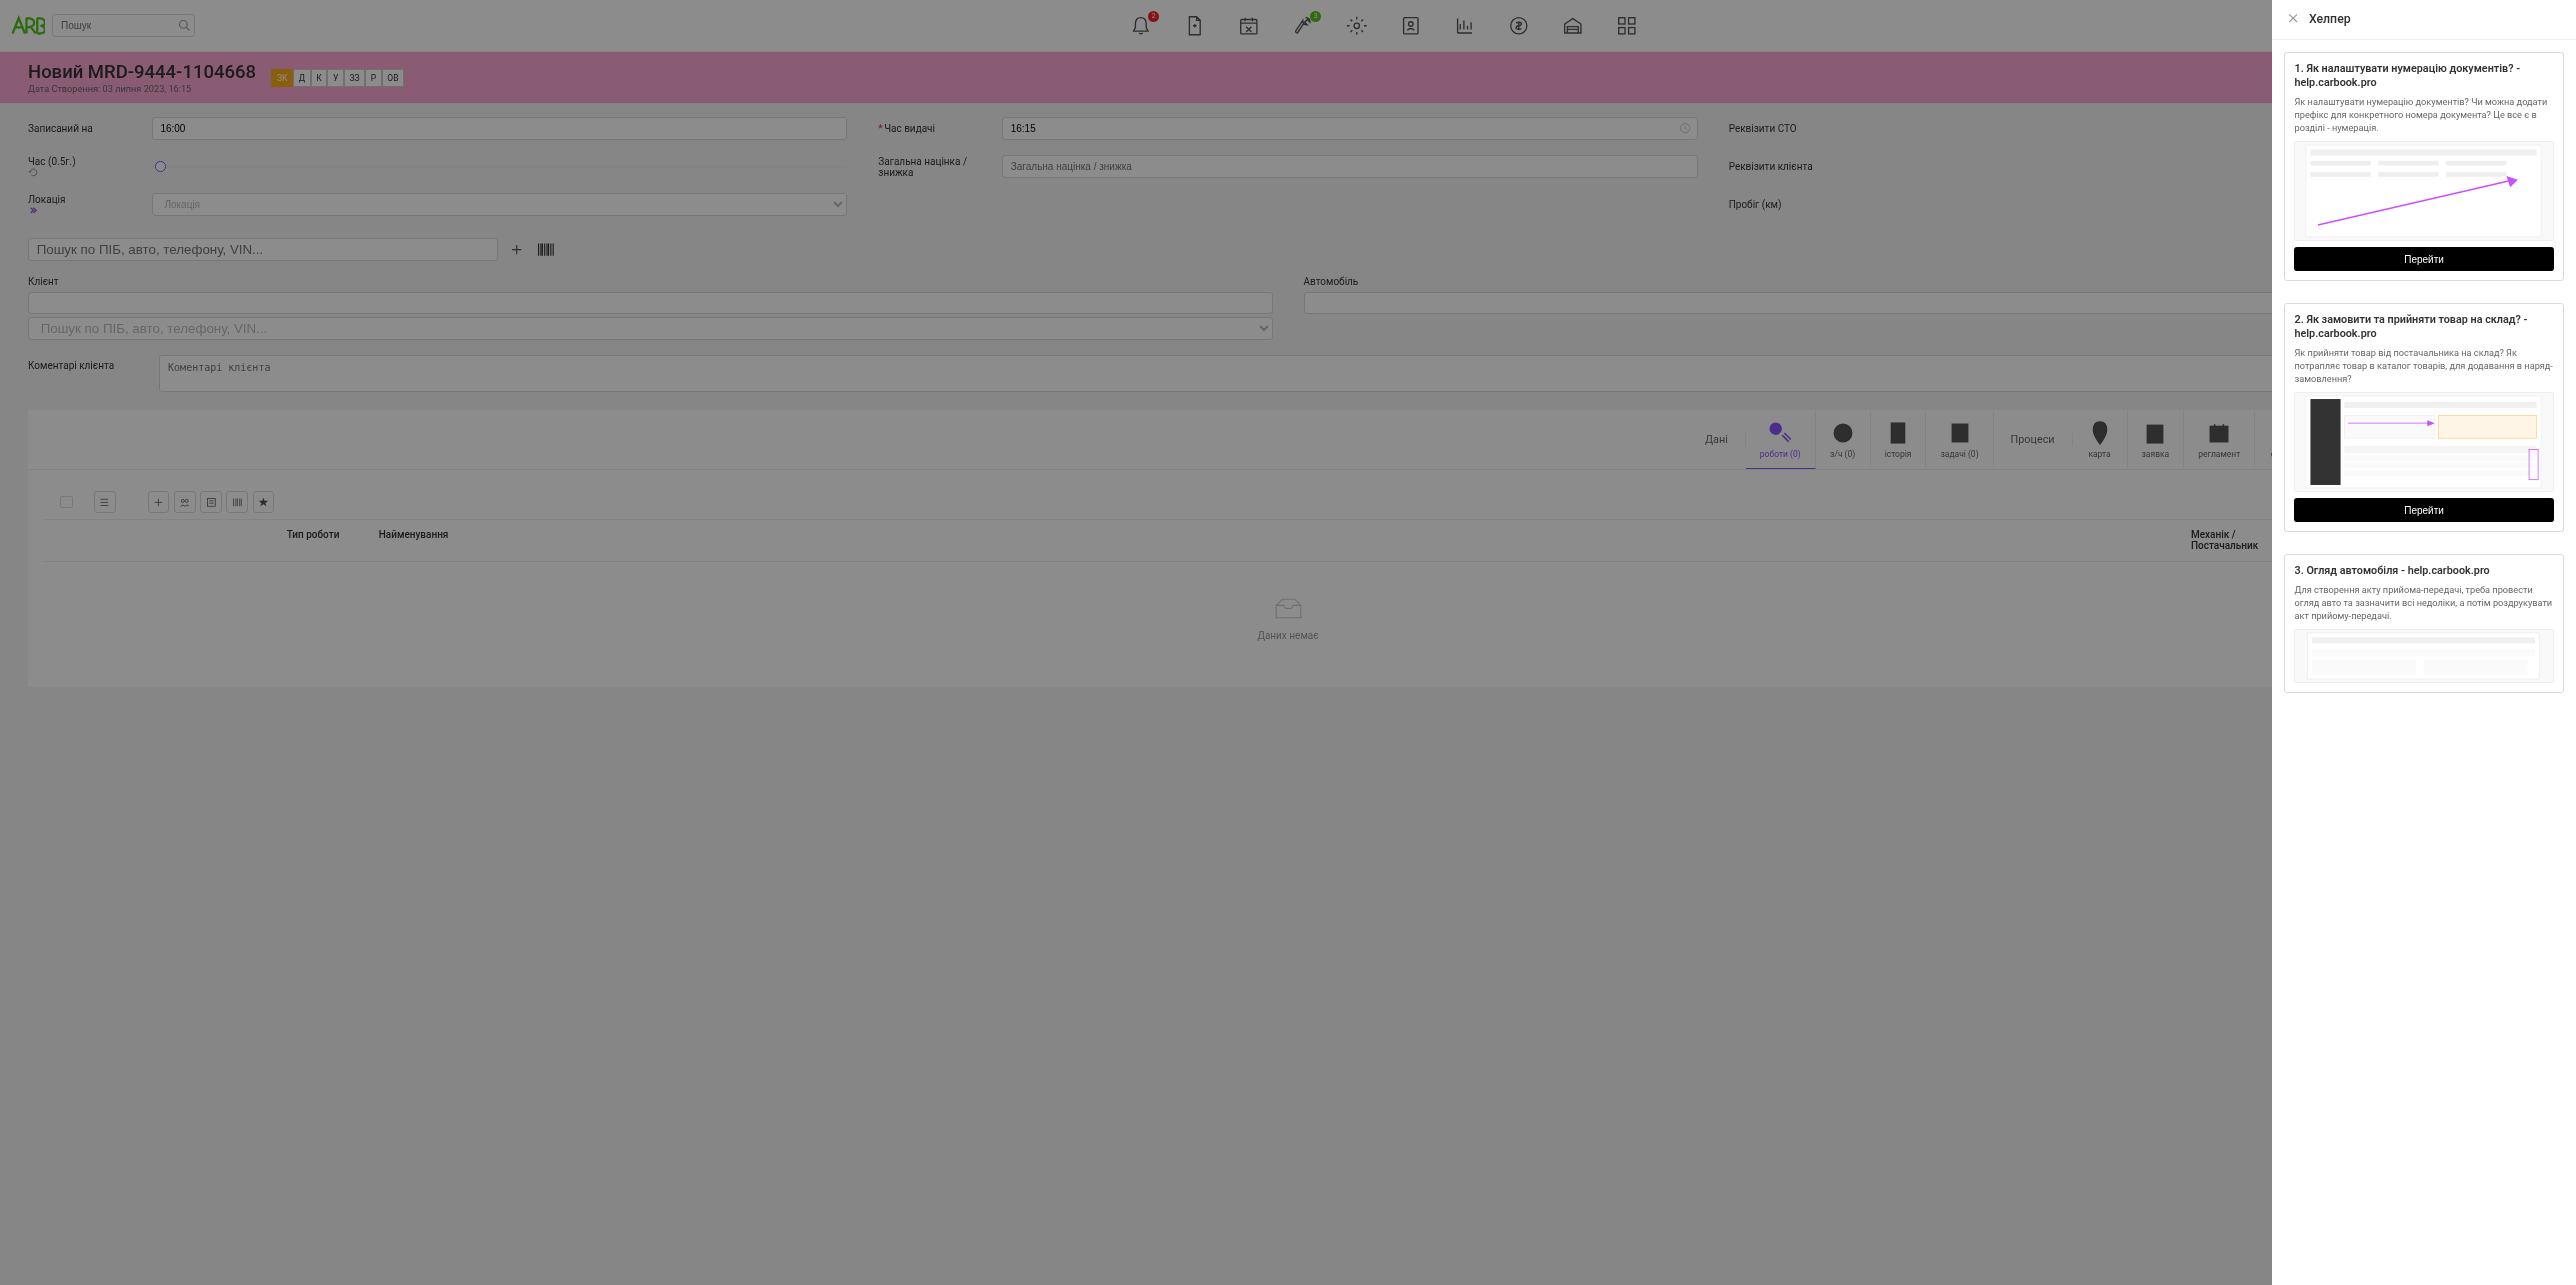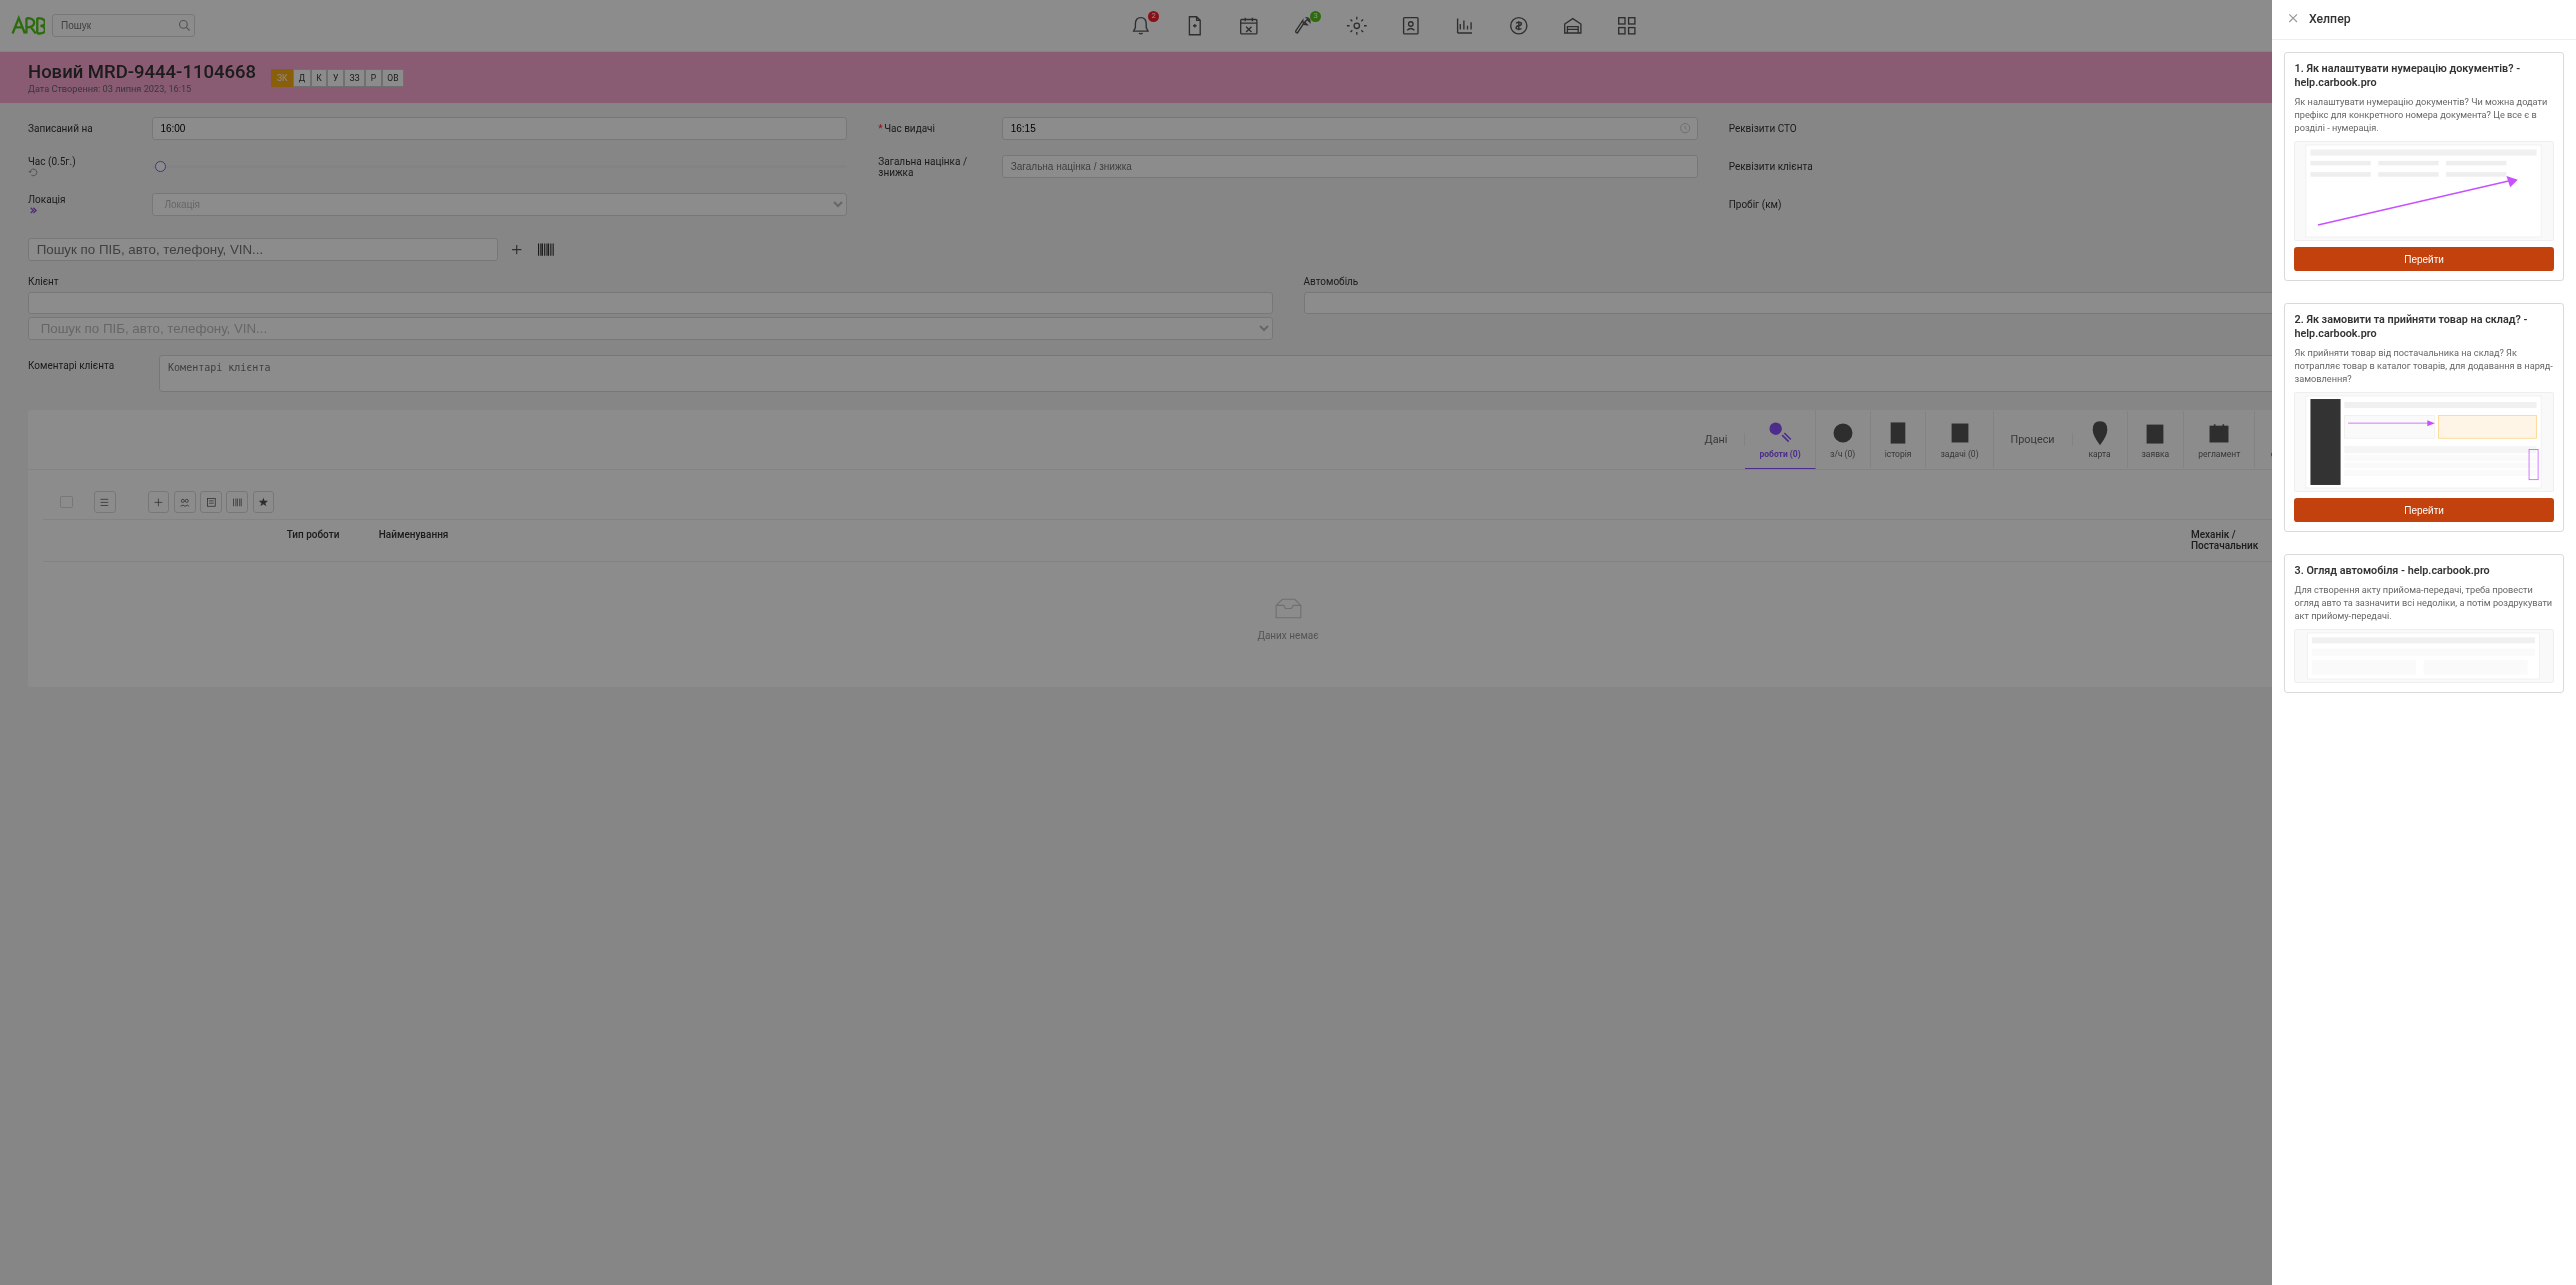--- a/index.html
+++ b/index.html
@@ -46,21 +46,21 @@
 .block-label { font-size: 10px; margin-bottom: 4.6px; }
 .block-box { height: 21.6px; border: 0.8px solid #d9d9d9; border-radius: 3.1px; background: #fff; }
 .client-select { width: 100%; height: 23px; margin-top: 3.1px; border: 0.8px solid #d9d9d9; border-radius: 3.1px; padding: 0 7.7px; color: #bbb; background: #fff; }
 .comments-row { display: flex; gap: 15.4px; padding: 9.2px 0; align-items: flex-start; }
 .comments-label { width: 116px; font-size: 10px; padding-top: 4.6px; }
 .comments-input { flex: 1; height: 37px; padding: 6.2px 7.7px; border: 0.8px solid #d9d9d9; border-radius: 3.1px; font-size: 10px; resize: none; }
 .tabs-block { background: #fff; margin-top: 9.2px; border-radius: 3.1px; }
 .tabs-row { display: flex; align-items: center; border-bottom: 0.8px solid #eee; padding: 0 9.2px; justify-content: flex-end; }
 .tab { display: flex; flex-direction: column; align-items: center; justify-content: center; padding: 9.2px 14px; gap: 3.1px; color: #666; font-size: 8.5px; border-right: 0.8px solid #eee; }
 .tab.text-tab { font-size: 10.8px; padding: 0 17px; }
-.tab.active { color: #8c52ff; border-bottom: 1.5px solid #8c52ff; font-weight: bold; }
+.tab.active { color: #8c52ff; border-bottom: 1.5px solid #8c52ff; }
 .tab.active svg { fill: #8c52ff; stroke: #8c52ff; }
 .tab svg { width: 26px; height: 26px; fill: #555; stroke: #555; }
 .table-block { padding: 15.4px; }
 .toolbar-row { display: flex; align-items: center; gap: 4.6px; padding: 6.2px 0; border-bottom: 0.8px solid #eee; }
 .tool-icon-box { width: 21.6px; height: 21.6px; border: 0.8px solid #d9d9d9; border-radius: 3.1px; display: flex; align-items: center; justify-content: center; color: #555; }
 .checkbox-box { width: 12.3px; height: 12.3px; border: 0.8px solid #d9d9d9; border-radius: 1.5px; }
 .th { font-size: 10px; font-weight: 500; padding: 9.2px 12.3px; }
 .th-row { display: flex; border-bottom: 0.8px solid #eee; }
 .th-1 { width: 92px; } .th-2 { flex: 1; } .th-3 { width: 139px; } .th-4 { width: 92px; } .th-5 { width: 123px; display: flex; align-items: center; gap: 4.6px; }
 .eye-icon { width: 12.3px; height: 12.3px; }
@@ -70,21 +70,21 @@
 .drawer { position: fixed; right: 0; top: 0; bottom: 0; width: 304px; background: #fff; z-index: 101; display: flex; flex-direction: column; }
 .drawer-header { display: flex; align-items: flex-start; gap: 9.2px; padding: 12.3px 15.4px; border-bottom: 0.8px solid #eee; }
 .drawer-close { color: #999; }
 .drawer-title { font-size: 12.3px; font-weight: 500; }
 .drawer-body { flex: 1; overflow-y: auto; padding: 12.3px; display: flex; flex-direction: column; gap: 22px; }
 .help-card { border: 0.8px solid #d9d9d9; border-radius: 3.1px; padding: 9.2px; display: flex; flex-direction: column; gap: 6.2px; }
 .help-title { font-size: 10.8px; font-weight: 600; line-height: 1.3; }
 .help-desc { font-size: 9.2px; color: #666; line-height: 1.4; }
 .help-img { width: 100%; height: 100px; background: #f9f9f9; border: 0.8px solid #eee; border-radius: 1.5px; position: relative; }
 .help-img.short { height: 54px; }
-.help-btn { background: #c2410c; color: #fff; border: none; border-radius: 3.1px; padding: 6.2px; font-size: 10px; }
+.help-btn { background: #000000; color: #fff; border: none; border-radius: 3.1px; padding: 6.2px; font-size: 10px; }
 .col-gap { width: 12.3px; }
 .right-col .form-label { width: 92px; }
 svg { display: block; }
 </style>
 </head>
 <body>
 
 <div class="app">
   <div class="main-area">
 

